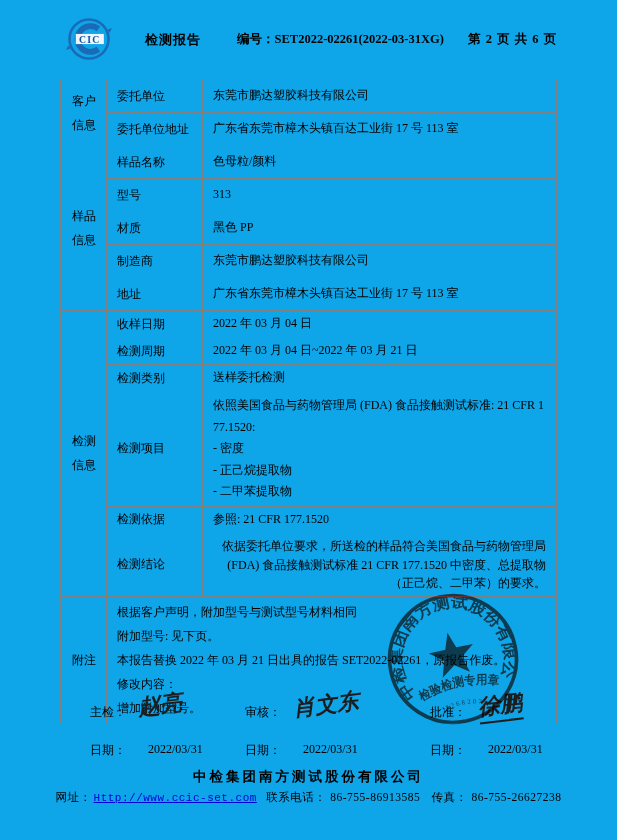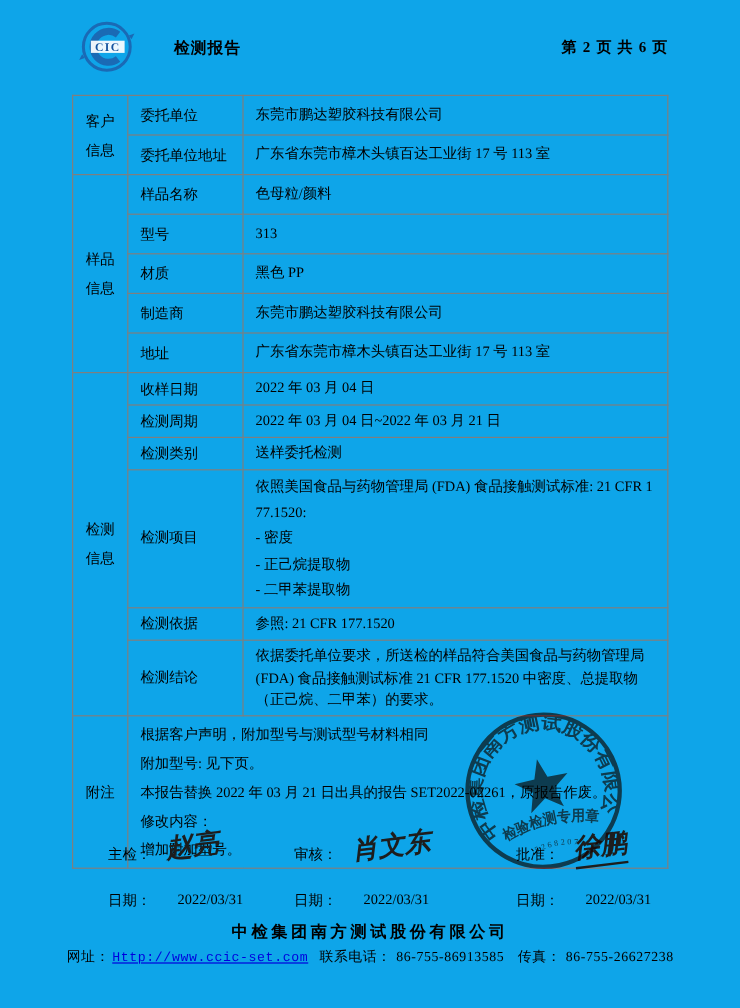--- a/index.html
+++ b/index.html
@@ -14,27 +14,27 @@
 
   
   .hdr-logo { position: absolute; left: 60px; top: 14px; width: 58px; height: 50px; }
   .hdr-title { position: absolute; left: 145px; top: 31px; font-size: 13px; font-weight: bold; letter-spacing: 1px; }
   .hdr-no { position: absolute; left: 237px; top: 31px; font-size: 12.5px; font-weight: bold; }
   .hdr-page { position: absolute; left: 468px; top: 31px; font-size: 12.5px; font-weight: bold; letter-spacing: 1px; }
 
   
   table.rpt { position: absolute; left: 60px; top: 79px; width: 497px; border-collapse: collapse; table-layout: fixed; }
   table.rpt td { border: 1px solid #7f7f7f; font-size: 12px; vertical-align: middle; padding: 3px 10px; word-break: break-all; }
-  td.sec { width: 46px; text-align: center; white-space: pre-line; line-height: 2; padding: 3px 5px; }
+  td.sec { width: 46px; text-align: right; white-space: pre-line; line-height: 2; padding: 3px 5px; }
   td.lbl { width: 96px; padding-left: 9px; }
   td.val { padding-left: 12px; line-height: 1.6; }
   tr.h33 td { height: 33px; }
   tr.h27 td { height: 27px; }
   td.pre { white-space: pre-line; }
-  td.lh15 { line-height: 1.55; padding-top: 5px; padding-bottom: 5px; }
+  td.lh15 { line-height: 1.55; padding-top: 5px; padding-bottom: 5px; text-align: right; }
   td.lh18 { line-height: 1.8; padding-top: 4px; padding-bottom: 4px; }
   td.lh2  { line-height: 2.0; padding-top: 5px; padding-bottom: 5px; }
 
   
   .sign-area { position: absolute; left: 70px; top: 690px; width: 497px; display: grid; grid-template-columns: 155px 185px 157px; }
   .sign-col { position: relative; height: 72px; }
   .sign-label { position: absolute; left: 20px; top: 14px; font-size: 12px; }
   .sign-name {
     position: absolute; left: 68px; top: 0;
     font-size: 22px; font-style: italic; font-weight: bold;
@@ -71,20 +71,21 @@
     <svg viewBox="0 0 64 64" width="58" height="50">
       <circle cx="32" cy="32" r="25" fill="none" stroke="#1a6ab5" stroke-width="3.2"></circle>
       <path d="M 55.5,20 l 6,-2.2 -3.2,6.2 z" fill="#1a6ab5"></path>
       <path d="M 8.5,44 l -6,2.2 3.2,-6.2 z" fill="#1a6ab5"></path>
       <path d="M 44,19 A 16.5,16.5 0 1 0 44,45" fill="none" stroke="#1a6ab5" stroke-width="7.5"></path>
       <rect x="15" y="25.5" width="36" height="13" fill="#ffffff" opacity="0.92"></rect>
       <text x="33" y="36.5" text-anchor="middle" font-size="12.5" font-weight="bold" fill="#15539e" letter-spacing="1.5" font-family="Liberation Serif, serif">CIC</text>
     </svg>
   </div>
   <div class="hdr-title">检测报告</div>
+  <div class="hdr-no"><span>编号：</span><span>SET2022-02261(2022-03-31XG)</span></div>
   <div class="hdr-page">第 2 页 共 6 页</div>
 
   <table class="rpt">
 
     <tbody>
         <tr class="h33">
       <td class="sec" rowspan="2">客户
 信息</td>
       <td class="lbl">委托单位</td>
       <td class="val">东莞市鹏达塑胶科技有限公司</td>

